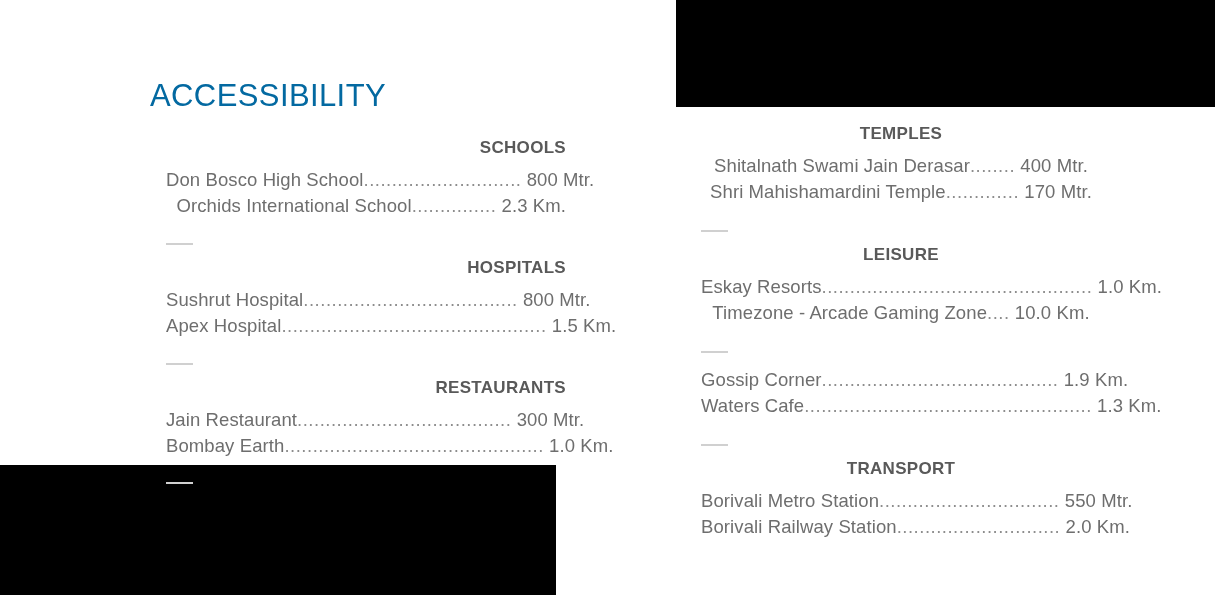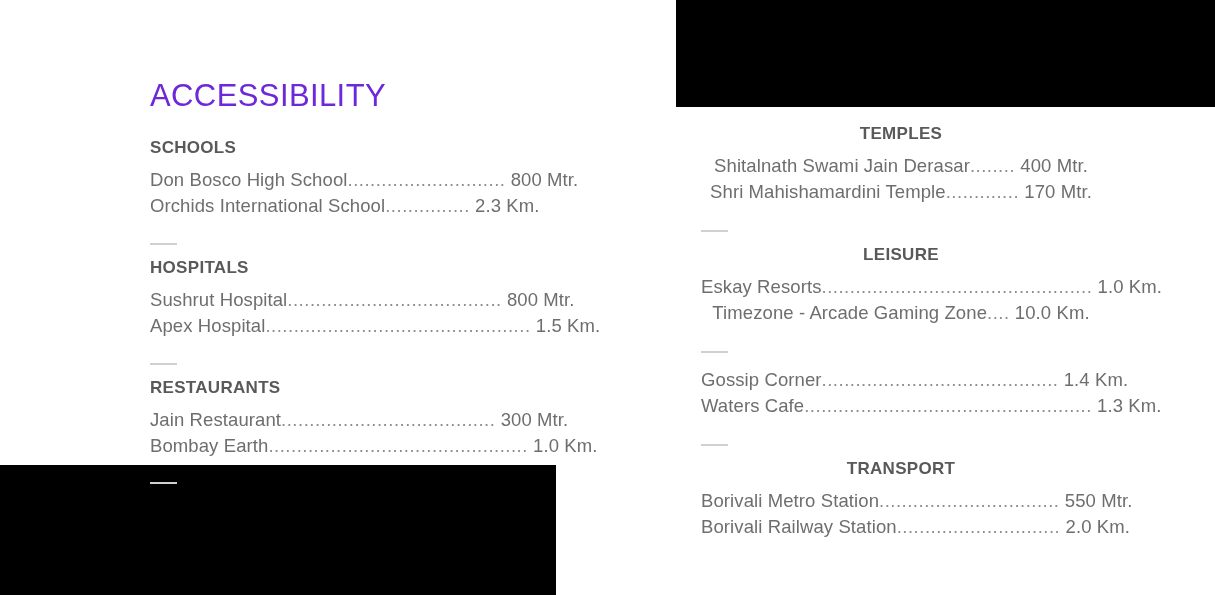--- a/index.html
+++ b/index.html
@@ -44,21 +44,21 @@
   }
   #column-right {
     left: 701px;
     width: 400px;
   }
 
   .page-title {
     font-size: 31px;
     font-weight: 400;
     letter-spacing: 0.4px;
-    color: #6d28d9;
+    color: #0369a1;
     margin: 0;
     padding: 0;
     line-height: 1;
     position: absolute;
     top: 80px;
     left: 0;
     white-space: nowrap;
   }
 
   .section {
@@ -95,22 +95,23 @@
     font-size: 18.5px;
   }
   .entry .value {
     color: #6e6e6e;
   }
 
   
   #sections-left {
     position: absolute;
     top: 139px;
-    left: 0;
+    left: 16px;
     width: 400px;
+    text-align: right;
   }
   #sections-left .section + .section {
     margin-top: 25px;
   }
   #sections-left .section:first-child .divider {
     display: none;
   }
   #trailer-divider-left {
     width: 27px;
     height: 2px;
@@ -172,21 +173,21 @@
         <div class="entry"><span class="name">Shri Mahishamardini Temple</span><span class="dots">.............</span><span class="value"> 170 Mtr.</span></div>
       </div>
       <div class="section">
         <div class="divider"></div>
         <div class="section-title">LEISURE</div>
         <div class="entry"><span class="name">Eskay Resorts</span><span class="dots">................................................</span><span class="value">  1.0 Km.</span></div>
         <div class="entry"><span class="name">Timezone - Arcade Gaming Zone</span><span class="dots">....</span><span class="value"> 10.0 Km.</span></div>
       </div>
       <div class="section">
         <div class="divider"></div>
-        <div class="entry"><span class="name">Gossip Corner</span><span class="dots">..........................................</span><span class="value"> 1.4 Km.</span></div>
+        <div class="entry"><span class="name">Gossip Corner</span><span class="dots">..........................................</span><span class="value"> 1.9 Km.</span></div>
         <div class="entry"><span class="name">Waters Cafe</span><span class="dots">...................................................</span><span class="value"> 1.3 Km.</span></div>
       </div>
       <div class="section">
         <div class="divider"></div>
         <div class="section-title">TRANSPORT</div>
         <div class="entry"><span class="name">Borivali Metro Station</span><span class="dots">................................</span><span class="value">  550 Mtr.</span></div>
         <div class="entry"><span class="name">Borivali Railway Station</span><span class="dots">.............................</span><span class="value"> 2.0 Km.</span></div>
       </div>
     </div>
 </div>

